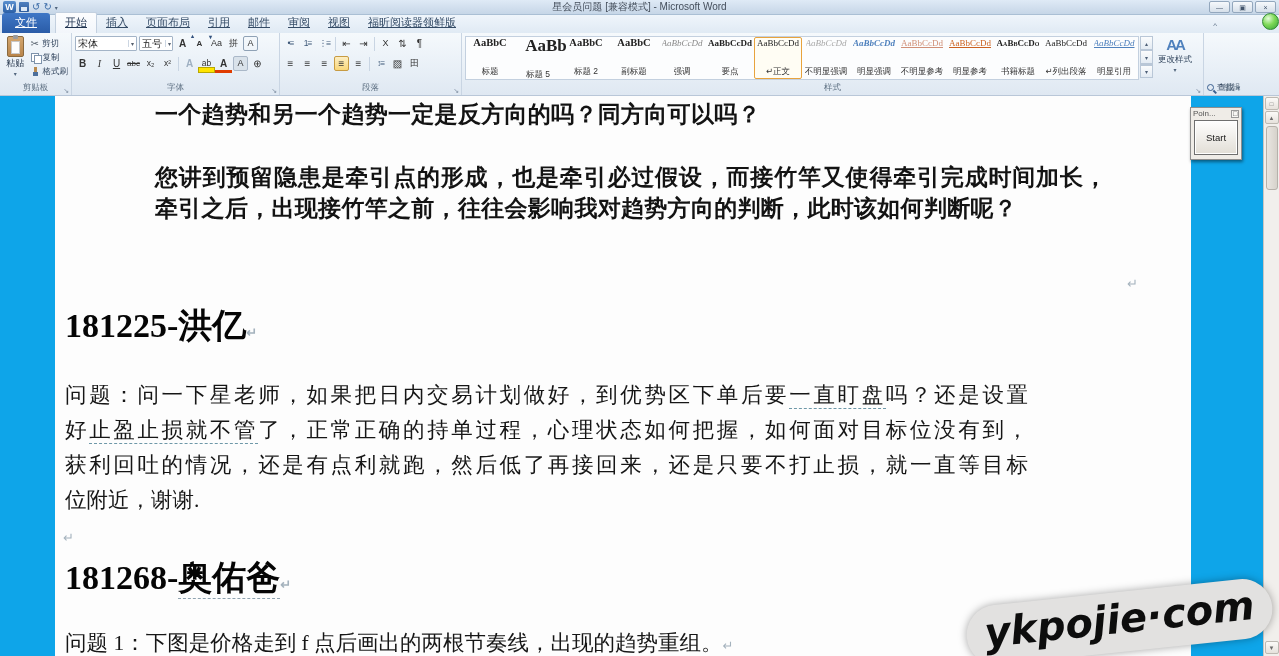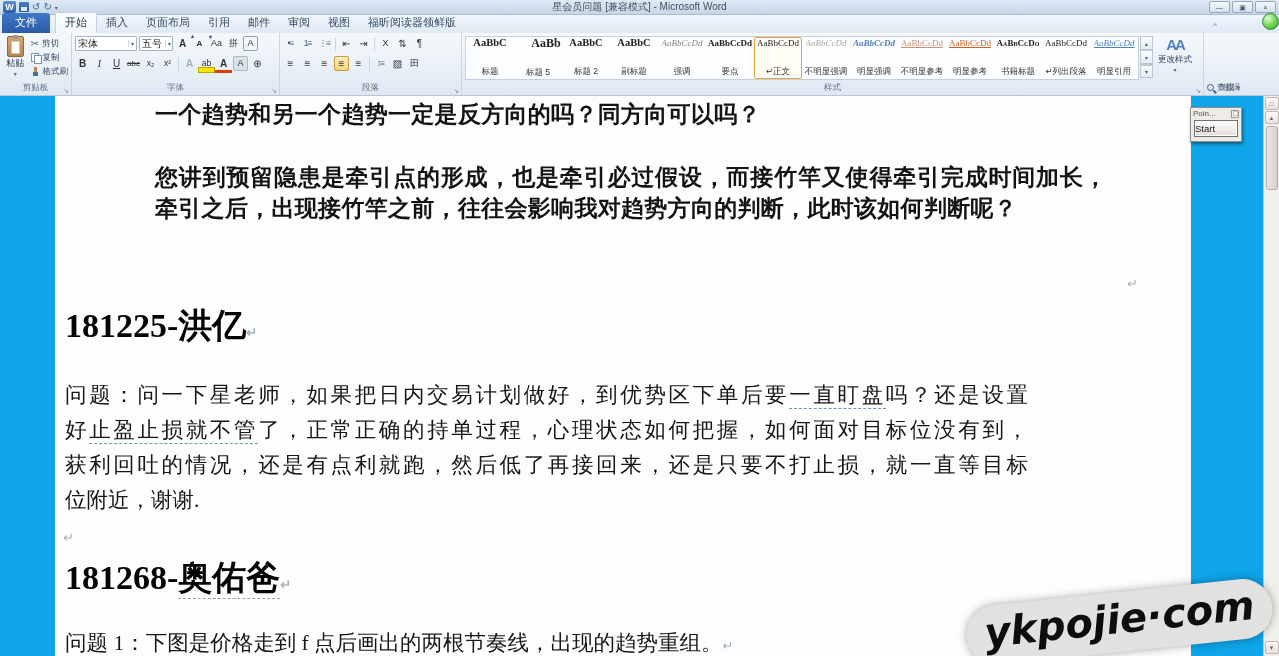--- a/index.html
+++ b/index.html
@@ -14,21 +14,21 @@
   .save-ic { width:10px; height:10px; background:linear-gradient(#4d7fc0,#2f5c9c); border-radius:1px; position:relative; }
   .save-ic::after { content:""; position:absolute; left:2px; bottom:1px; width:6px; height:4px; background:#dce8f6; }
   .qat-glyph { font-size:10px; line-height:1; color:#3c6ca8; }
   .qat-dd { font-size:6px; color:#52667e; }
   .tb-title { position:absolute; left:0; right:0; text-align:center; font-size:10px; color:#454f5c; }
   .win-controls { position:absolute; right:3px; top:1px; display:flex; gap:2px; z-index:2; }
   .win-btn { width:21px; height:12px; background:linear-gradient(#f6f9fc,#d6e0ea); border:1px solid #93a7bd; border-radius:2px; font-size:7px; color:#43556c; display:flex; align-items:center; justify-content:center; line-height:1; }
 
   
   .tabrow { position:relative; height:18px; background:linear-gradient(#eff5fb,#e0eaf4); display:flex; align-items:flex-end; padding-left:2px; }
-  .tab { padding:2px 9px 3px; font-size:11px; color:#344b66; white-space:nowrap; }
+  .tab { padding:2px 9px 3px; font-size:11px; color:#344b66; white-space:nowrap;text-decoration:underline; }
   .tab.file { background:linear-gradient(#3f77c6,#2a5ca8); color:#fff; border-radius:3px 3px 0 0; padding:2px 13px 3px; margin-right:5px; }
   .tab.active { background:linear-gradient(#fcfdfe,#f2f6fb); border:1px solid #c3d0df; border-bottom:none; border-radius:2px 2px 0 0; color:#1f3350; }
   .ribbon-collapse { position:absolute; right:62px; bottom:3px; font-size:8px; color:#5d7086; }
   .green-ball { position:absolute; right:0px; top:13px; width:17px; height:17px; border-radius:50%; background:radial-gradient(circle at 35% 30%, #e4fbda, #7ed957 45%, #37a03a); border:1px solid #2f8a33; z-index:60; }
 
   
   .ribbon { height:63px; background:linear-gradient(#f5f9fc,#e9f0f7 55%,#dfe8f2); border-bottom:1px solid #b9c7d8; display:flex; }
   .group { position:relative; border-right:1px solid #c9d5e3; padding:2px 3px 13px 3px; }
   .group-label { position:absolute; bottom:1px; left:0; right:0; text-align:center; font-size:8.5px; color:#60728546; color:#5f7183; }
   .launcher { position:absolute; bottom:1px; right:2px; font-size:7px; color:#7d8da0; line-height:1; }
@@ -71,21 +71,21 @@
   .pbtn { font-size:8.5px; letter-spacing:-1px; color:#3e5878; }
   .cjk-ic { font-size:9px; letter-spacing:0; }
 
   
   .styles-wrap { display:flex; }
   .styles-gallery { display:flex; background:#fcfdfe; border:1px solid #c3d0df; height:44px; margin-top:1px; }
   .style-item { width:48px; display:flex; flex-direction:column; align-items:center; justify-content:center; gap:18px; border-radius:2px; }
   .style-item .prev { font-size:10.5px; line-height:1; white-space:nowrap; overflow:hidden; max-width:46px; color:#222; font-family:"Liberation Serif",serif; }
   .style-item .lbl { font-size:8.5px; color:#333; white-space:nowrap; overflow:hidden; max-width:46px; }
   .style-item.selected { border:1px solid #e8a33d; background:#fffdf4; }
-  .si1 .prev { font-size:12px; font-weight:bold;margin-left:16px; }
+  .si1 .prev { font-size:17px; font-weight:bold;margin-left:16px; }
   .si0 .prev, .si2 .prev, .si3 .prev { font-weight:bold; }
   .si4 .prev { color:#8a8a8a; font-style:italic; font-size:9px; }
   .si5 .prev { font-weight:bold; font-size:9px; }
   .si6 .prev { font-size:9px; }
   .si7 .prev { color:#a9a9a9; font-style:italic; font-size:9px; }
   .si8 .prev { color:#4f81bd; font-style:italic; font-weight:bold; font-size:9px; }
   .si9 .prev { color:#d08f77; text-decoration:underline; font-size:9px; }
   .si10 .prev { color:#cb6120; text-decoration:underline; font-size:9px; }
   .si11 .prev { font-weight:bold; font-variant:small-caps; font-size:9px; }
   .si12 .prev { font-size:9px; }
@@ -112,21 +112,21 @@
   .hd { font-size:34px; font-weight:bold; color:#050505; line-height:36px; font-family:Liberation Serif, serif; }
   .bodyline { font-size:21.5px; color:#161616; line-height:30px; font-family:"Liberation Serif",serif; }
   .u { border-bottom:1px dashed #6e98a8; padding-bottom:1px; }
   .u2 { border-bottom:1px dashed #8fa3b0; padding-bottom:2px; }
   .pmark { font-size:13px; color:#8fa0ae; opacity:.8; }
 
   
   .float-widget { position:absolute; left:1190px; top:11px; width:52px; background:#efece7; border:1px solid #8f8f8f; box-shadow:1px 2px 3px rgba(0,0,0,.45); z-index:40; }
   .fw-title { display:flex; justify-content:space-between; align-items:center; font-size:8px; color:#555; padding:1px 2px; }
   .fw-box { font-size:7px; color:#444; border:1px solid #999; width:8px; height:8px; display:flex; align-items:center; justify-content:center; background:#f8f7f4; }
-  .fw-btn { margin:1px 3px 4px; border:1px solid #6f6f6f; background:linear-gradient(#fefefe,#e2ded6); font-size:9.5px; text-align:left; color:#1a1a1a; padding:2px 0; box-shadow:inset 0 0 0 1px #fff; }
+  .fw-btn { margin:1px 3px 4px; border:1px solid #6f6f6f; background:linear-gradient(#fefefe,#e2ded6); font-size:9.5px; text-align:center; color:#1a1a1a; padding:11px 0; box-shadow:inset 0 0 0 1px #fff; }
 
   
   .scrollbar { position:absolute; right:0; top:0; width:16px; bottom:0; background:#f1efec; border-left:1px solid #c9c6c1; z-index:20; }
   .sb-btn { width:14px; margin:1px auto; height:13px; background:linear-gradient(#fbfaf8,#e6e2dc); border:1px solid #bdb9b2; border-radius:2px; font-size:6px; color:#6b6b6b; display:flex; align-items:center; justify-content:center; }
   .sb-thumb { width:12px; margin:2px auto; height:64px; background:linear-gradient(90deg,#e9e6e1,#d6d2cb); border:1px solid #b5b1aa; border-radius:3px; }
   .sb-bottom { position:absolute; bottom:1px; left:0; right:0; }
 
   
   .watermark { position:absolute; right:6px; bottom:4px; transform:rotate(-6deg); font-size:40px; font-weight:bold; font-style:italic; color:#0d0d0d; background:#e2e1e0; padding:4px 18px 10px; border-radius:32px; z-index:50; font-family:"DejaVu Sans",sans-serif; box-shadow:0 0 8px rgba(0,0,0,.35); }
 </style>

